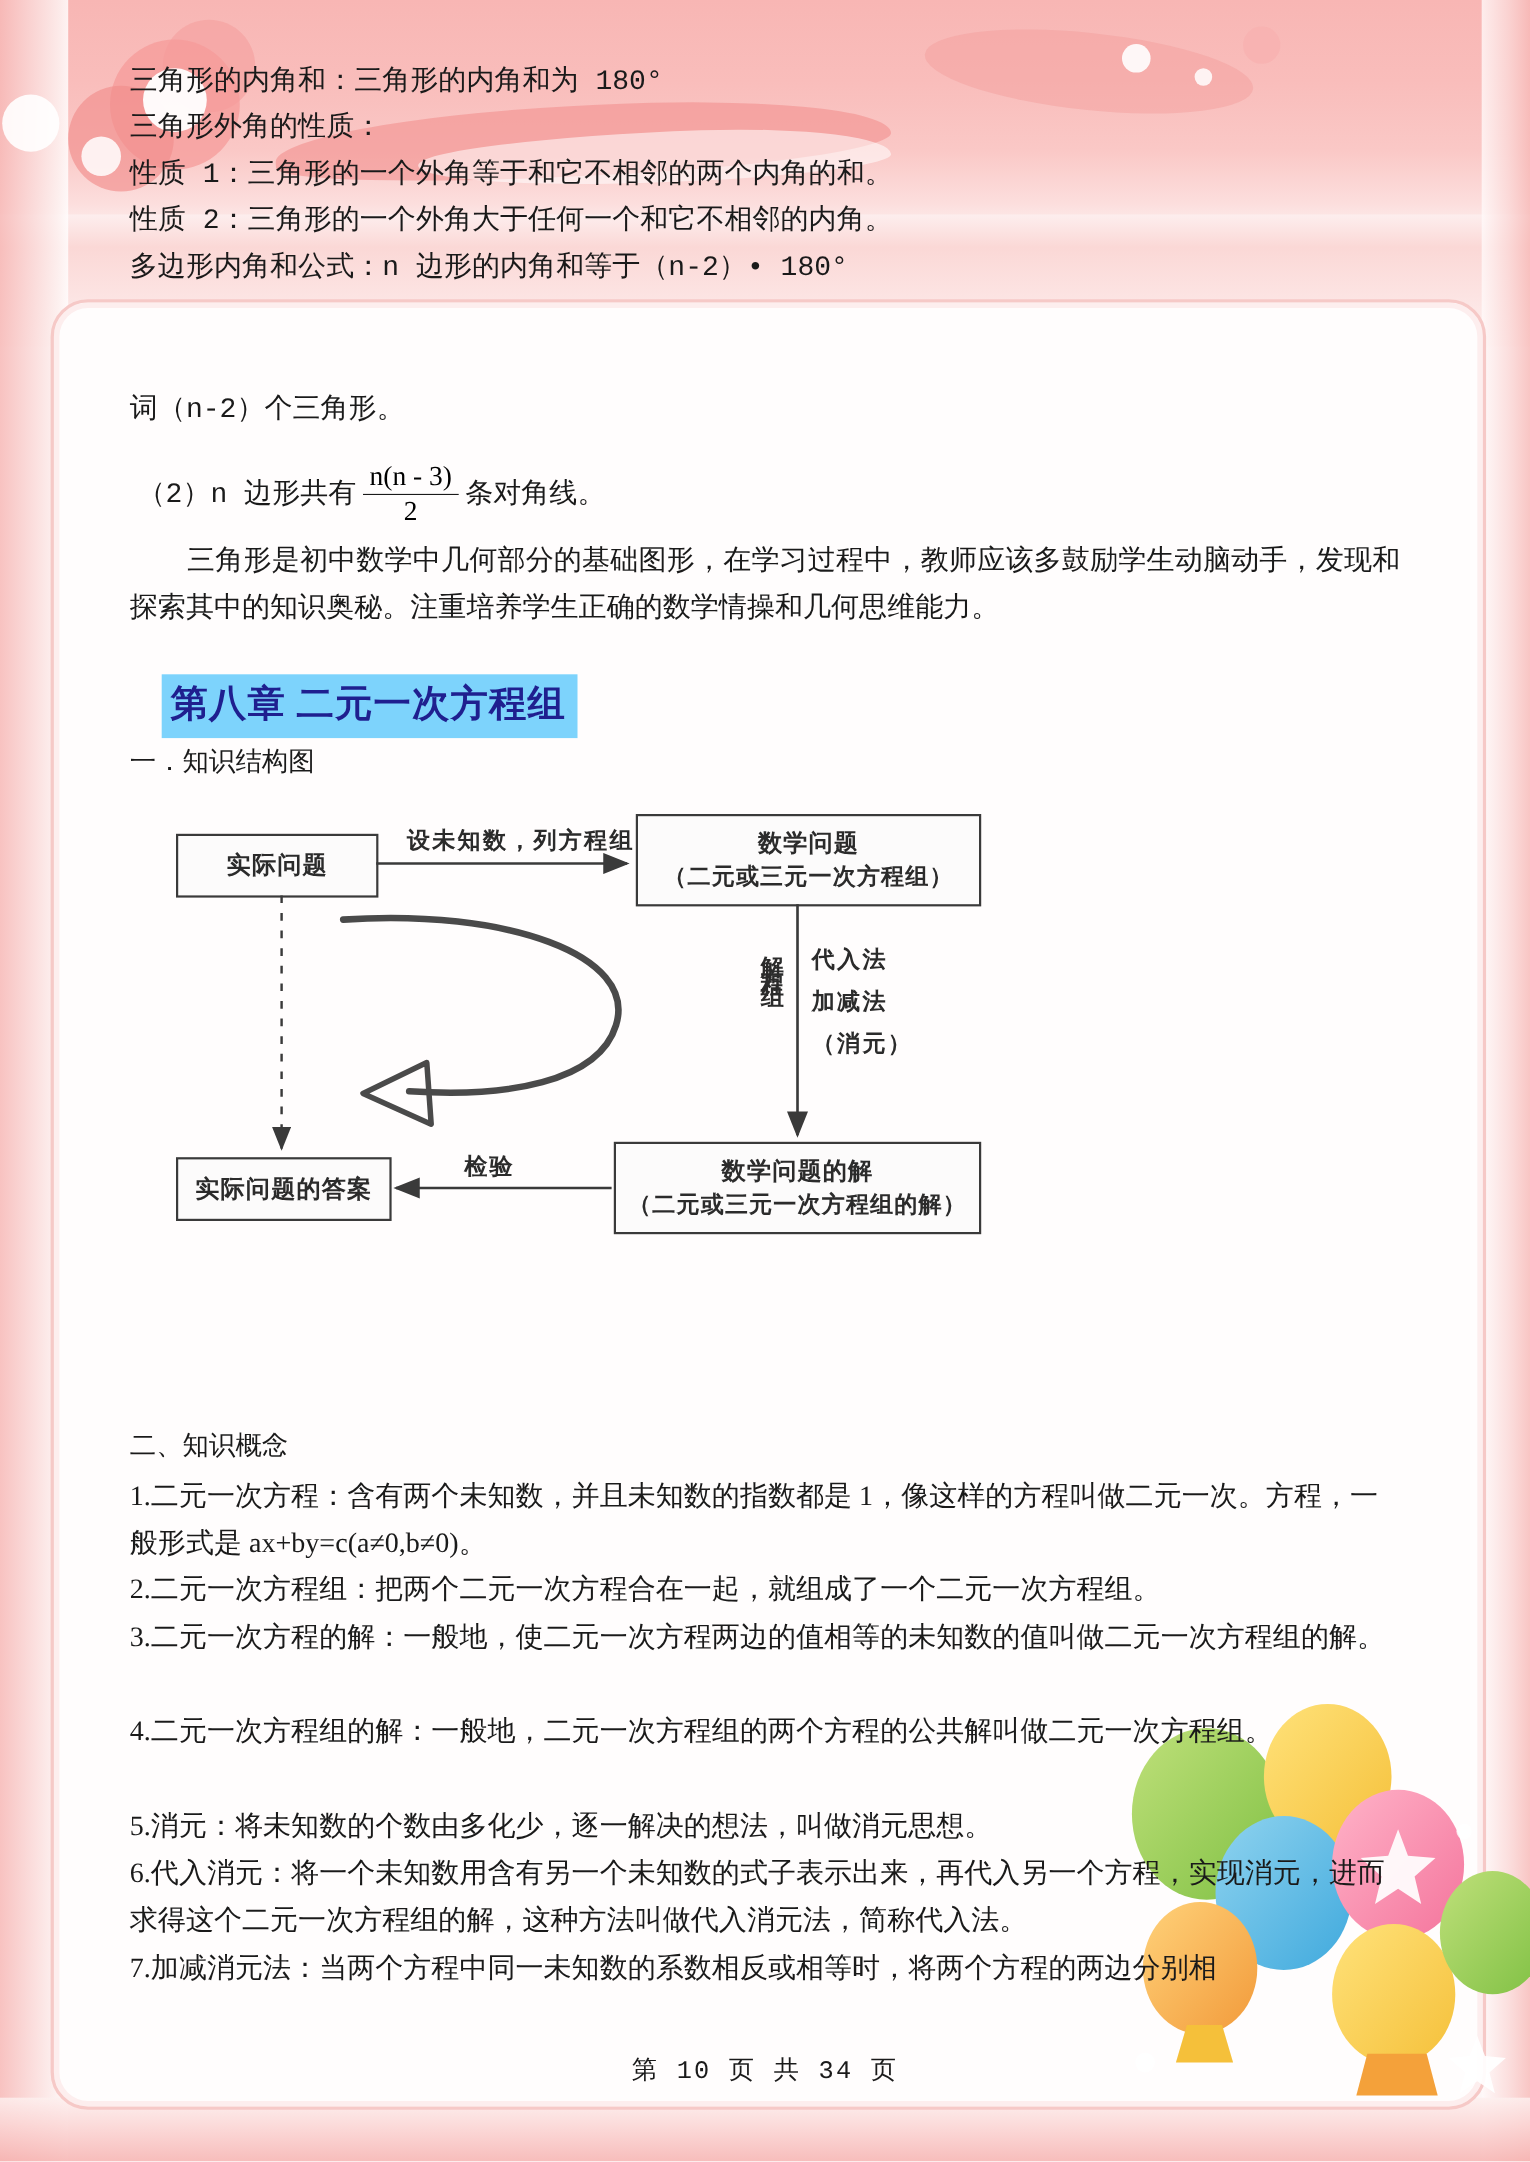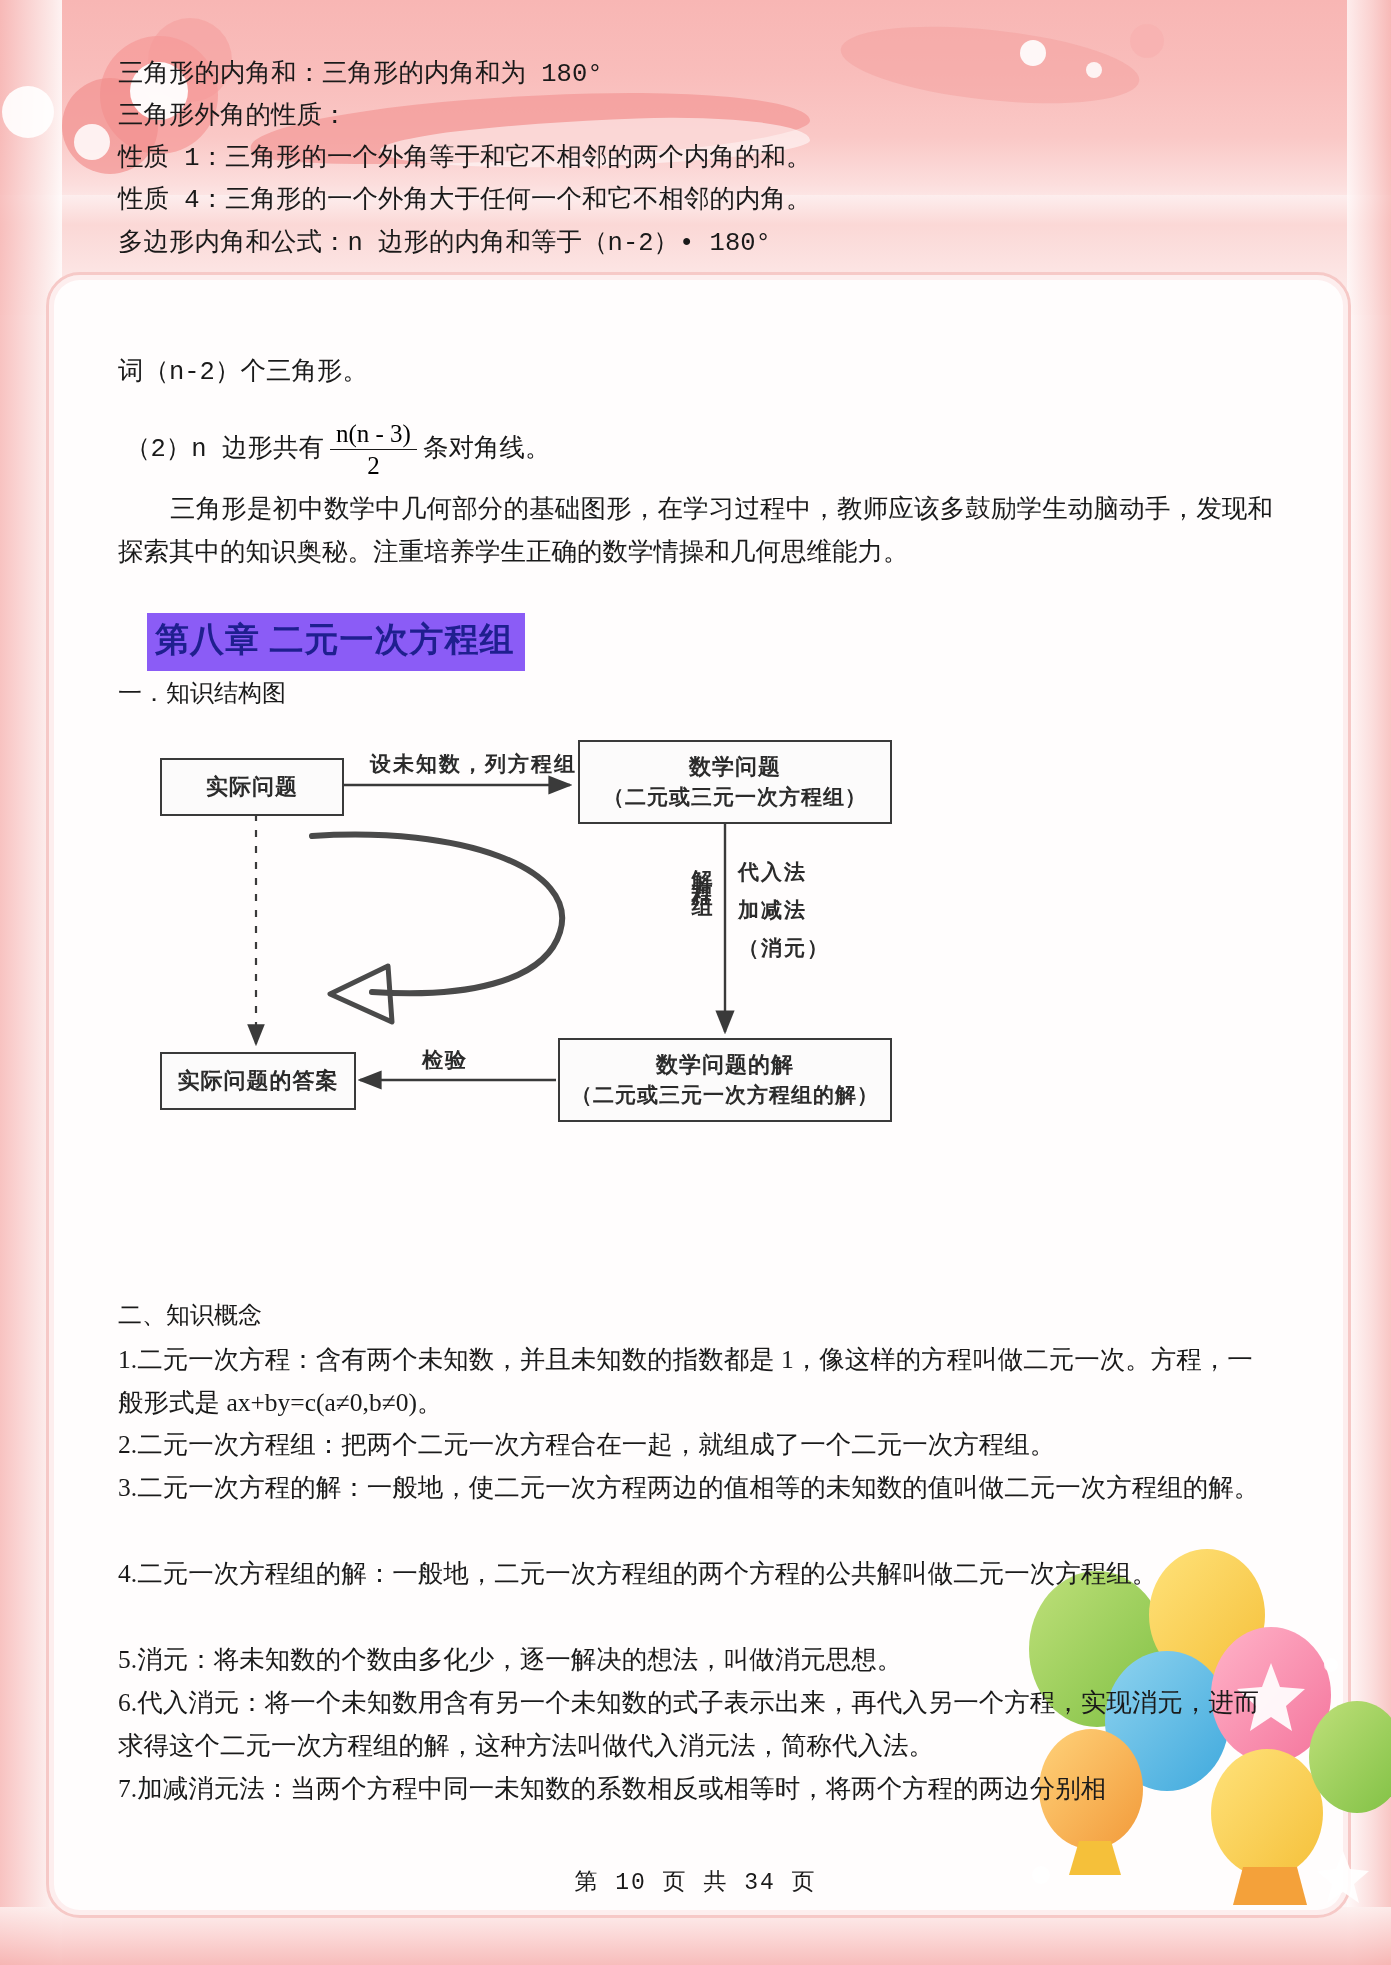--- a/index.html
+++ b/index.html
@@ -67,21 +67,21 @@
   .txt{
     position:absolute;color:#1a1a1a;font-size:25.5px;line-height:1;
     font-family:Liberation Mono, monospace;white-space:nowrap;
   }
   .para{
     position:absolute;color:#1a1a1a;font-size:25.5px;line-height:43px;
     font-family:"Liberation Serif","DejaVu Serif",serif;
   }
   .chapter-title{
     position:absolute;left:147px;top:613px;
-    background:#8b5cf6;color:#1f1f8f;font-weight:bold;font-size:34px;
+    background:#7dd3fc;color:#1f1f8f;font-weight:bold;font-size:34px;
     padding:4px 10px 8px 8px;letter-spacing:1px;white-space:nowrap;
     font-family:"Liberation Serif","DejaVu Serif",serif;
   }
   .frac{position:absolute;display:inline-block;text-align:center;font-size:25px;}
   .frac .num{display:block;padding:0 6px 1px 6px;border-bottom:1.6px solid #1a1a1a;}
   .frac .den{display:block;padding-top:2px;}
 
   .footer{
     position:absolute;left:0;top:1866px;width:1391px;text-align:center;
     font-size:23px;color:#1a1a1a;letter-spacing:2px;
@@ -172,21 +172,21 @@
     <circle cx="70" cy="330" r="9" fill="#ffffff" opacity=".8"></circle>
     <circle cx="360" cy="120" r="7" fill="#ffffff" opacity=".8"></circle>
   </svg>
 </div>
 
 <div class="content">
 
   <div class="txt" style="left:118px;top:62px;">三角形的内角和：三角形的内角和为 180°</div>
   <div class="txt" style="left:118px;top:104px;">三角形外角的性质：</div>
   <div class="txt" style="left:118px;top:146px;">性质 1：三角形的一个外角等于和它不相邻的两个内角的和。</div>
-  <div class="txt" style="left:118px;top:188px;">性质 4：三角形的一个外角大于任何一个和它不相邻的内角。</div>
+  <div class="txt" style="left:118px;top:188px;">性质 2：三角形的一个外角大于任何一个和它不相邻的内角。</div>
   <div class="txt" style="left:118px;top:231px;">多边形内角和公式：n 边形的内角和等于（n-2）• 180°</div>
 
   <div class="txt" style="left:118px;top:360px;">词（n-2）个三角形。</div>
 
   <div style="position:absolute;left:125px;top:420px;display:flex;align-items:center;">
     <span class="txt" style="position:static;">（2）n 边形共有</span>
     <span class="frac" style="position:static;margin:0 6px;">
       <span class="num">n(n - 3)</span>
       <span class="den">2</span>
     </span>

